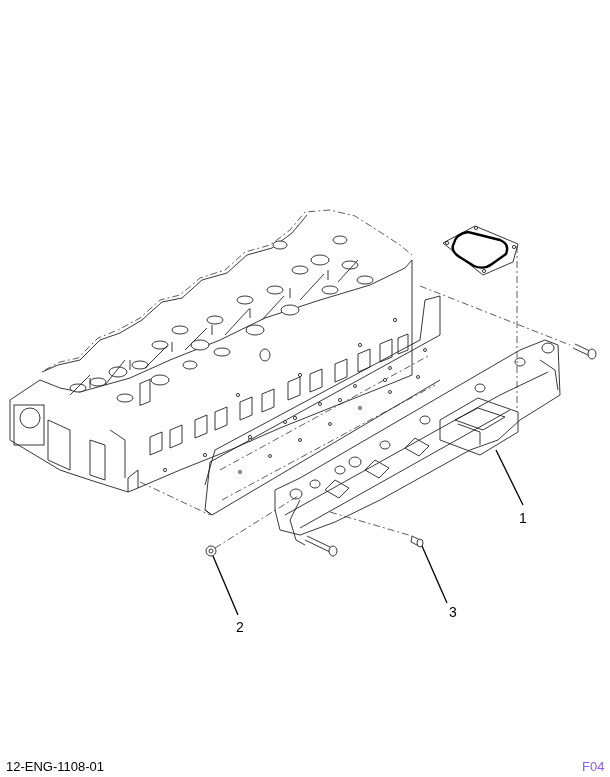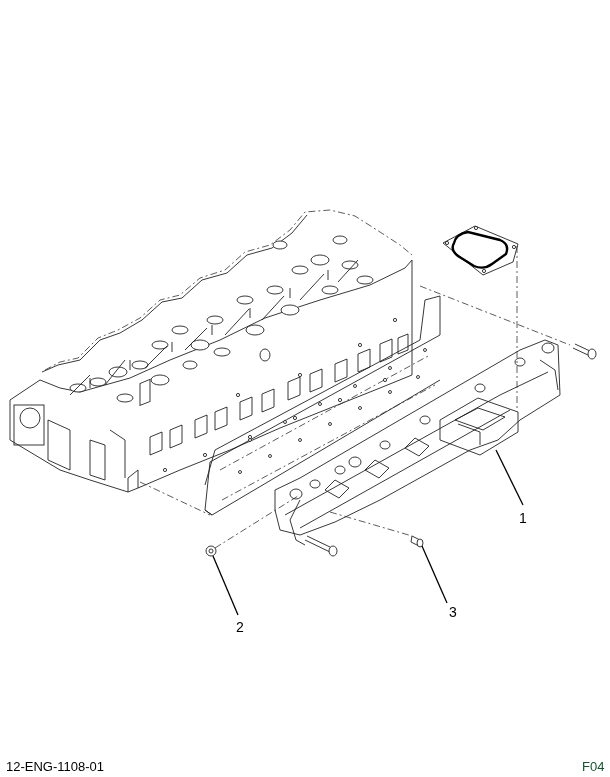--- a/index.html
+++ b/index.html
@@ -1,21 +1,21 @@
 <!DOCTYPE html>
 <html><head>
   <meta charset="utf-8">
   <style>
     html, body { margin: 0; padding: 0; background: #ffffff; }
     body { width: 610px; height: 777px; position: relative; overflow: hidden;
            font-family: "Liberation Sans", sans-serif; color: #000; }
     #drawing { position: absolute; left: 0; top: 0; width: 610px; height: 777px; }
     .callout-label { position: absolute; font-size: 14px; line-height: 14px; color: #000; }
     .footer-left { position: absolute; left: 6px; top: 759px; font-size: 13px; color: #000; }
-    .footer-right { position: absolute; left: 582px; top: 759px; font-size: 13px; color: #14532d; }
+    .footer-right { position: absolute; left: 582px; top: 759px; font-size: 13px; color: #8b5cf6; }
     svg .l { fill: none; stroke: #222; stroke-width: 0.9; }
     svg .d { fill: none; stroke: #333; stroke-width: 0.8; stroke-dasharray: 7 3 2 3; }
     svg .g { fill: none; stroke: #000; stroke-width: 2.4; }
     svg .c { fill: #fff; stroke: #222; stroke-width: 0.9; }
     svg .ld { fill: none; stroke: #000; stroke-width: 1.3; }
   </style>
 </head>
 <body>
 
 <svg id="drawing" viewBox="0 0 610 777" xmlns="http://www.w3.org/2000/svg">

